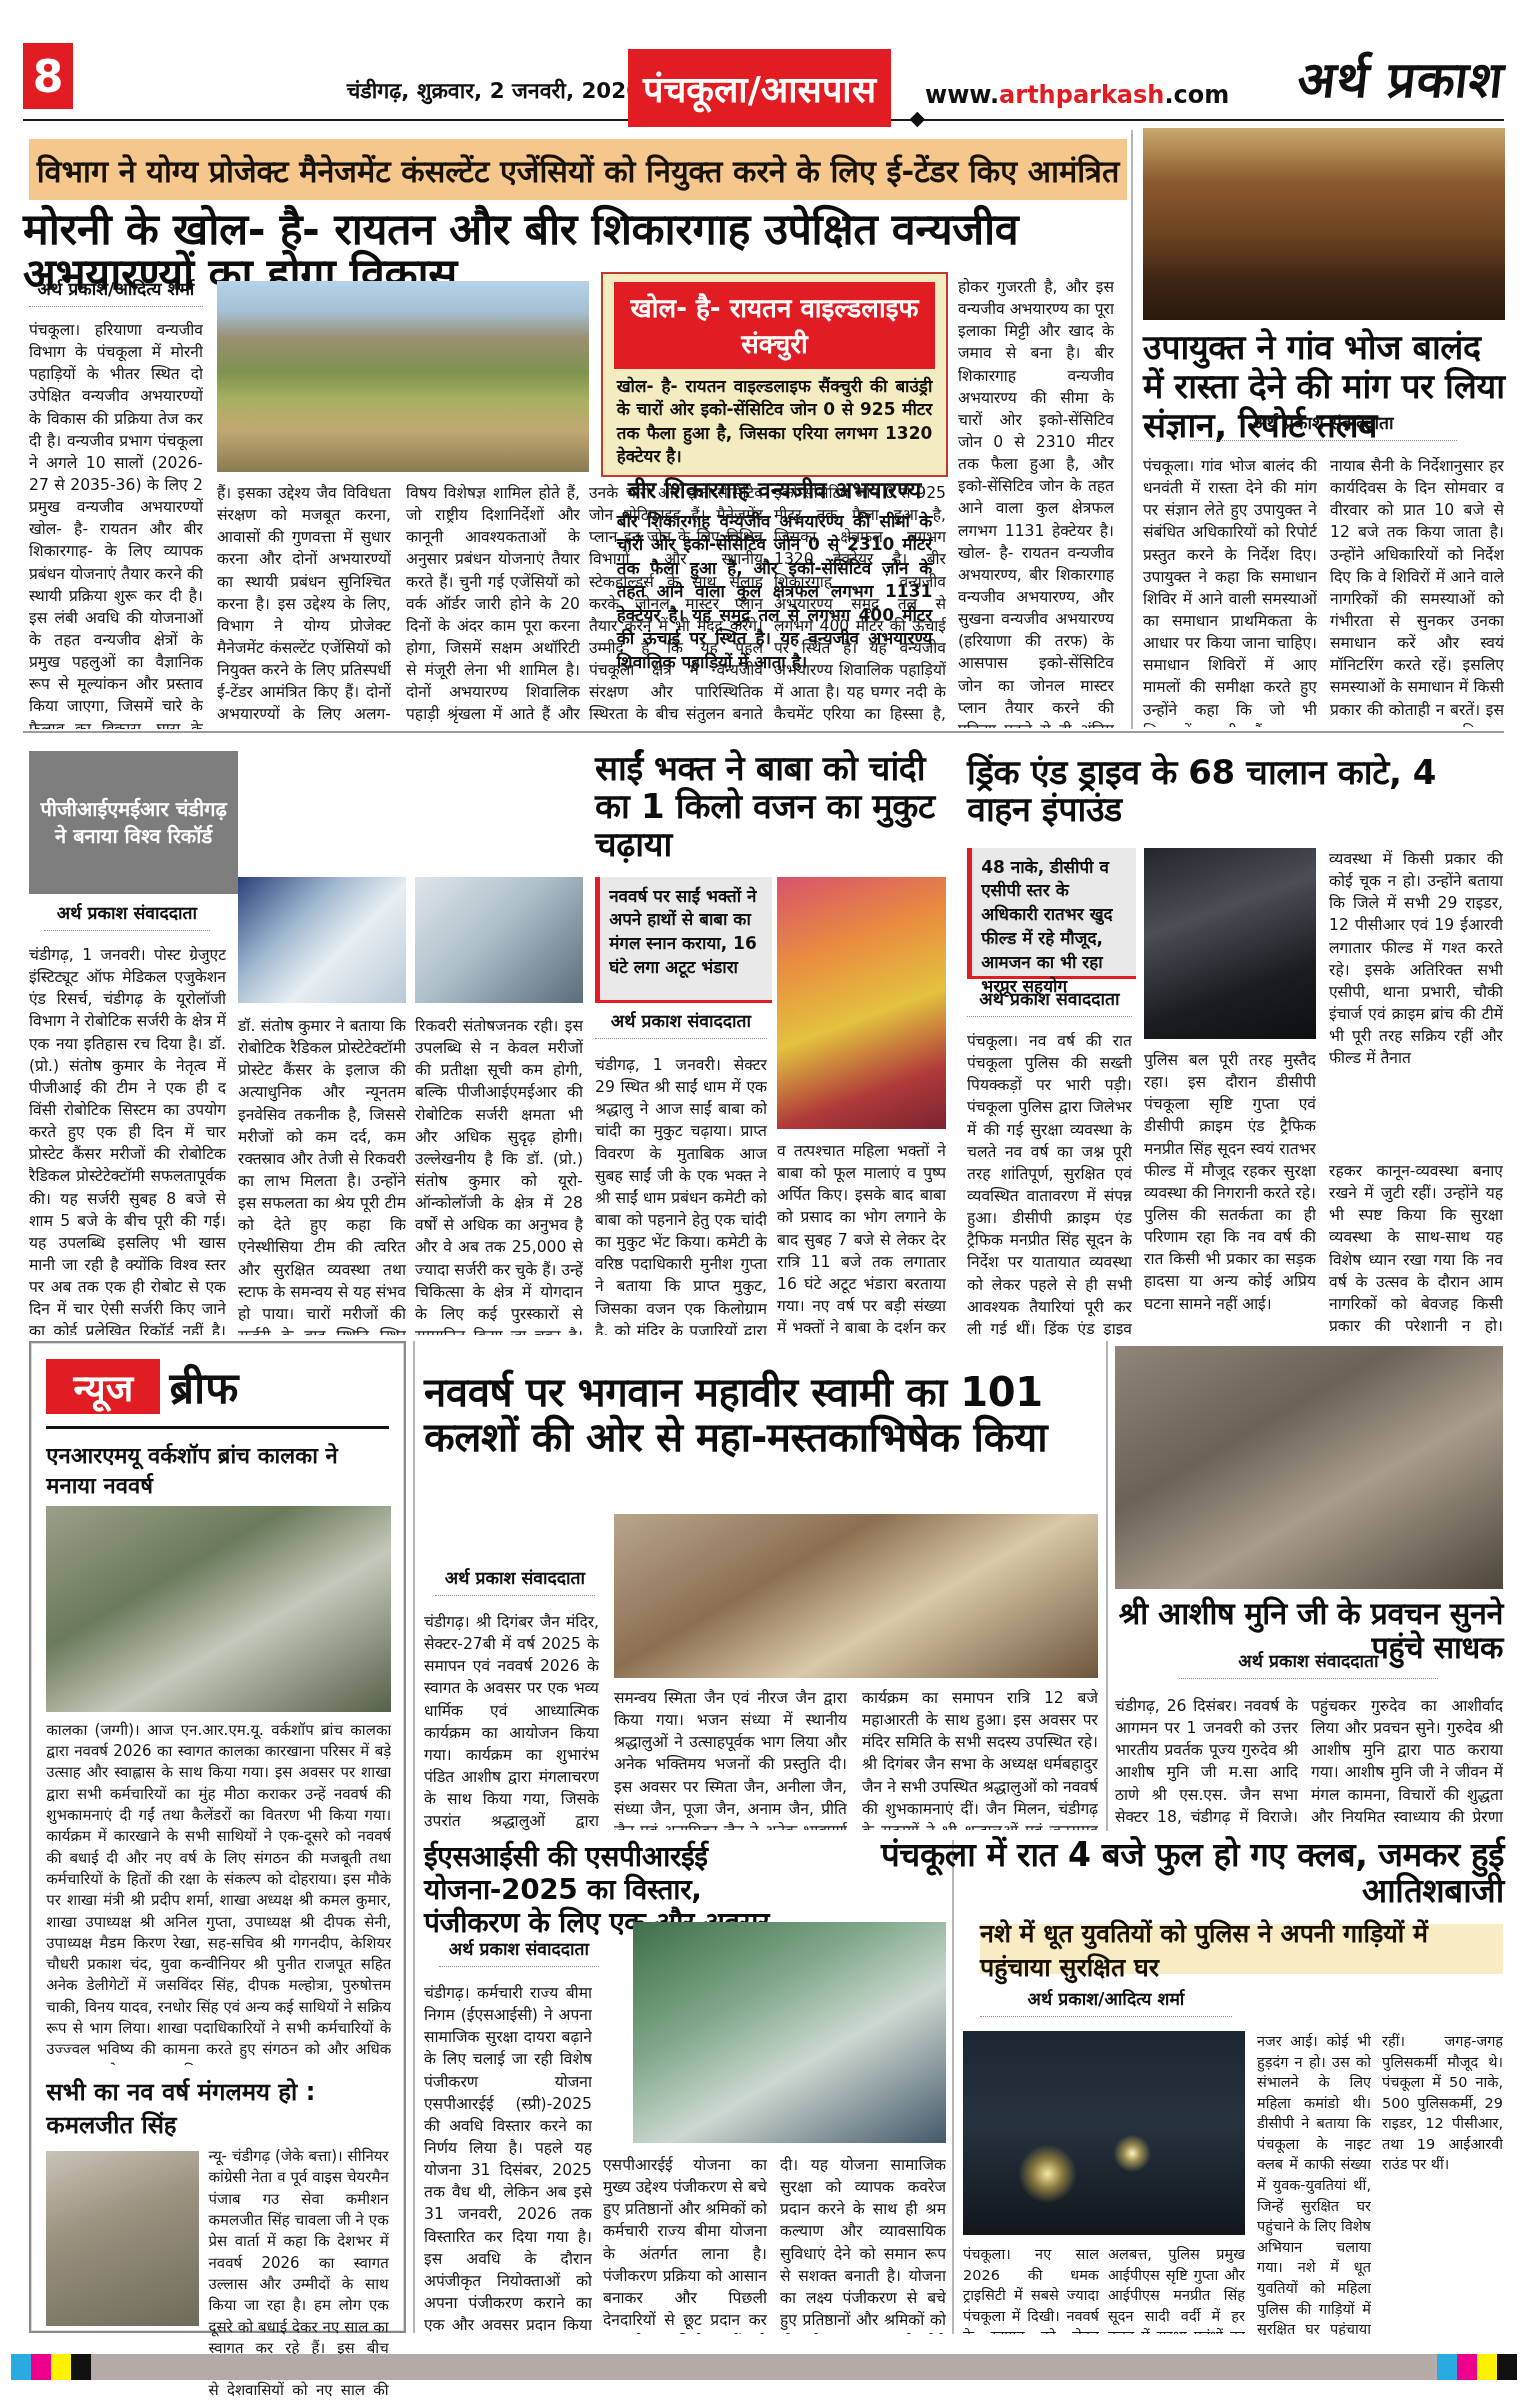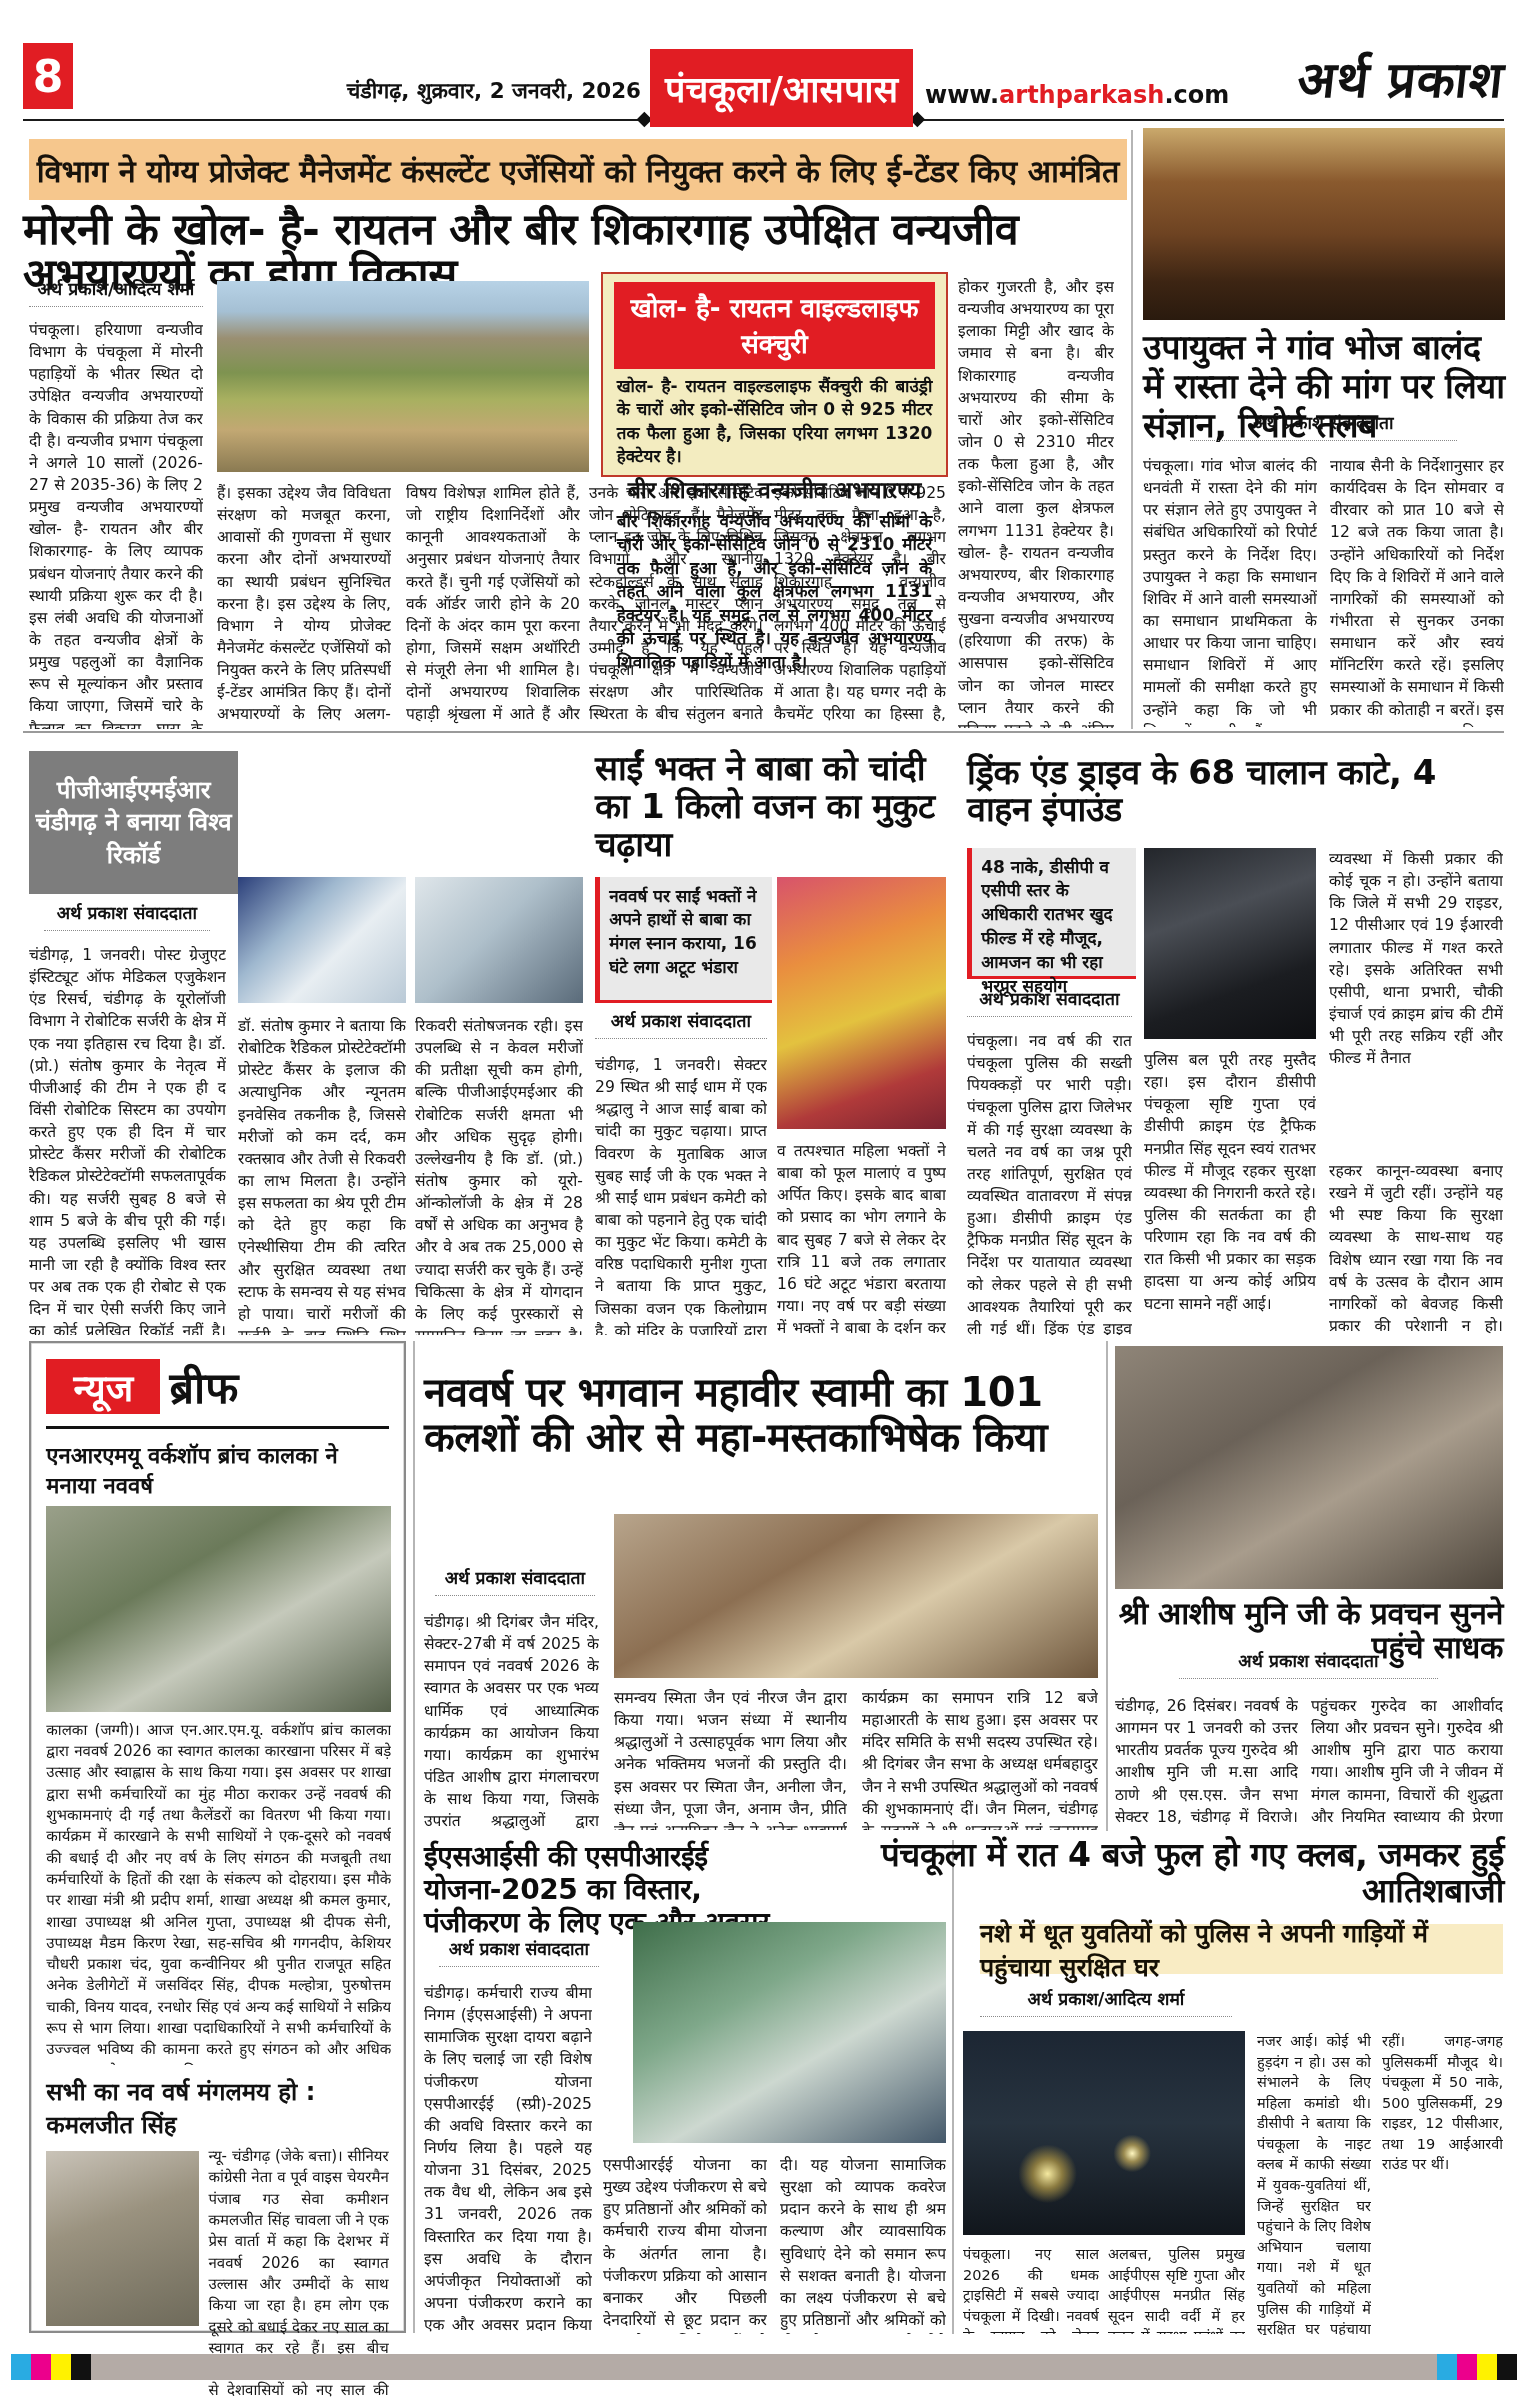--- a/index.html
+++ b/index.html
@@ -15,21 +15,21 @@
   .kicker{background:#f6c78d;display:flex;align-items:center;justify-content:center;
           font-weight:900;font-size:30.5px;color:#17120b;}
   .redbox{background:#e11d23;color:#fff;display:flex;align-items:center;justify-content:center;font-weight:900;}
   .infobox{border:2.3px solid #c0392b;background:#f3ecc0;}
   .infobox .ib-title{background:#e11d23;color:#fff;font-weight:900;font-size:26px;text-align:center;padding:7.6px 4.6px;margin:7.6px 10.7px 6.1px 10.7px;}
   .infobox .ib-sub{font-weight:900;font-size:23px;text-align:center;margin:4.6px 0 3.1px 0;}
   .infobox p{font-weight:700;font-size:17px;line-height:1.38;margin:4.6px 13.7px;text-align:justify;}
   .hl-box{background:#e9e9e9;border-left:5.3px solid #e11d23;border-bottom:3.1px solid #e11d23;
           padding:7.6px 9.2px;font-weight:700;font-size:17px;line-height:1.4;}
   .graybox{background:#7d7d7d;color:#fff;display:flex;align-items:center;justify-content:center;
-           text-align:center;font-weight:900;font-size:24px;line-height:1.35;padding:6.1px;}
+           text-align:center;font-weight:900;font-size:20px;line-height:1.35;padding:6.1px;}
   .yellowband{background:#f9ecc4;display:flex;align-items:center;justify-content:center;
               font-weight:900;font-size:25px;color:#151005;}
   .nb-box{border:2.3px double #8a8a8a;box-shadow:0 0 0 0.8px #cfcfcf inset;}
   .cmyk{width:20px;height:100%;display:inline-block;}
   
   .ph-hills{background:linear-gradient(180deg,#b7d2e6 0%,#a5c0d4 16%,#9a8f72 30%,#7e9350 48%,#a8b060 62%,#c2a873 78%,#8a7a52 100%);}
   .ph-meeting{background:linear-gradient(180deg,#caa96c 0%,#8a5a2e 28%,#6e4322 55%,#3d2513 80%,#2a1a0e 100%);}
   .ph-surgery1{background:linear-gradient(135deg,#2b3f7a 0%,#9fb8cf 35%,#e8eef2 60%,#b9c9d6 100%);}
   .ph-surgery2{background:linear-gradient(135deg,#dfe6ea 0%,#aebfca 45%,#5a6b7a 100%);}
   .ph-sai{background:linear-gradient(160deg,#d8536b 0%,#e98e3f 30%,#e3c23f 55%,#b03a3a 80%,#7a2330 100%);}
@@ -45,21 +45,21 @@
 </style>
 </head>
 <body>
 
 <div id="paper">
 
   <div class="abs redbox" style="left:23px;top:43px;width:50px;height:66px;font-size:44px;">8</div>
 
   <div class="abs" style="left:313px;top:75px;width:328px;font-size:21.4px;font-weight:900;text-align:right;">चंडीगढ़, शुक्रवार, 2 जनवरी, 2026</div>
 
-  <div class="abs redbox" style="left:650px;top:49px;width:263px;height:78px;font-size:36px;z-index:3;">पंचकूला/आसपास</div>
+  <div class="abs redbox" style="left:628px;top:49px;width:263px;height:78px;font-size:36px;z-index:3;">पंचकूला/आसपास</div>
 
   <div class="abs" style="left:925px;top:81px;font-size:24px;font-weight:700;">
     <span>www.</span><span style="color:#e11d23;">arthparkash</span><span>.com</span>
   </div>
 
   <div class="abs" style="right:23px;top:44px;font-size:50px;font-weight:900;transform:skewX(-6deg);letter-spacing:0.8px;">अर्थ प्रकाश</div>
 
   <div class="abs rule-h" style="left:23px;top:119px;width:1481px;"></div>
   <div class="abs" style="left:639px;top:114px;width:10.7px;height:10.7px;background:#111;transform:rotate(45deg);"></div>
   <div class="abs" style="left:912px;top:114px;width:10.7px;height:10.7px;background:#111;transform:rotate(45deg);"></div>

